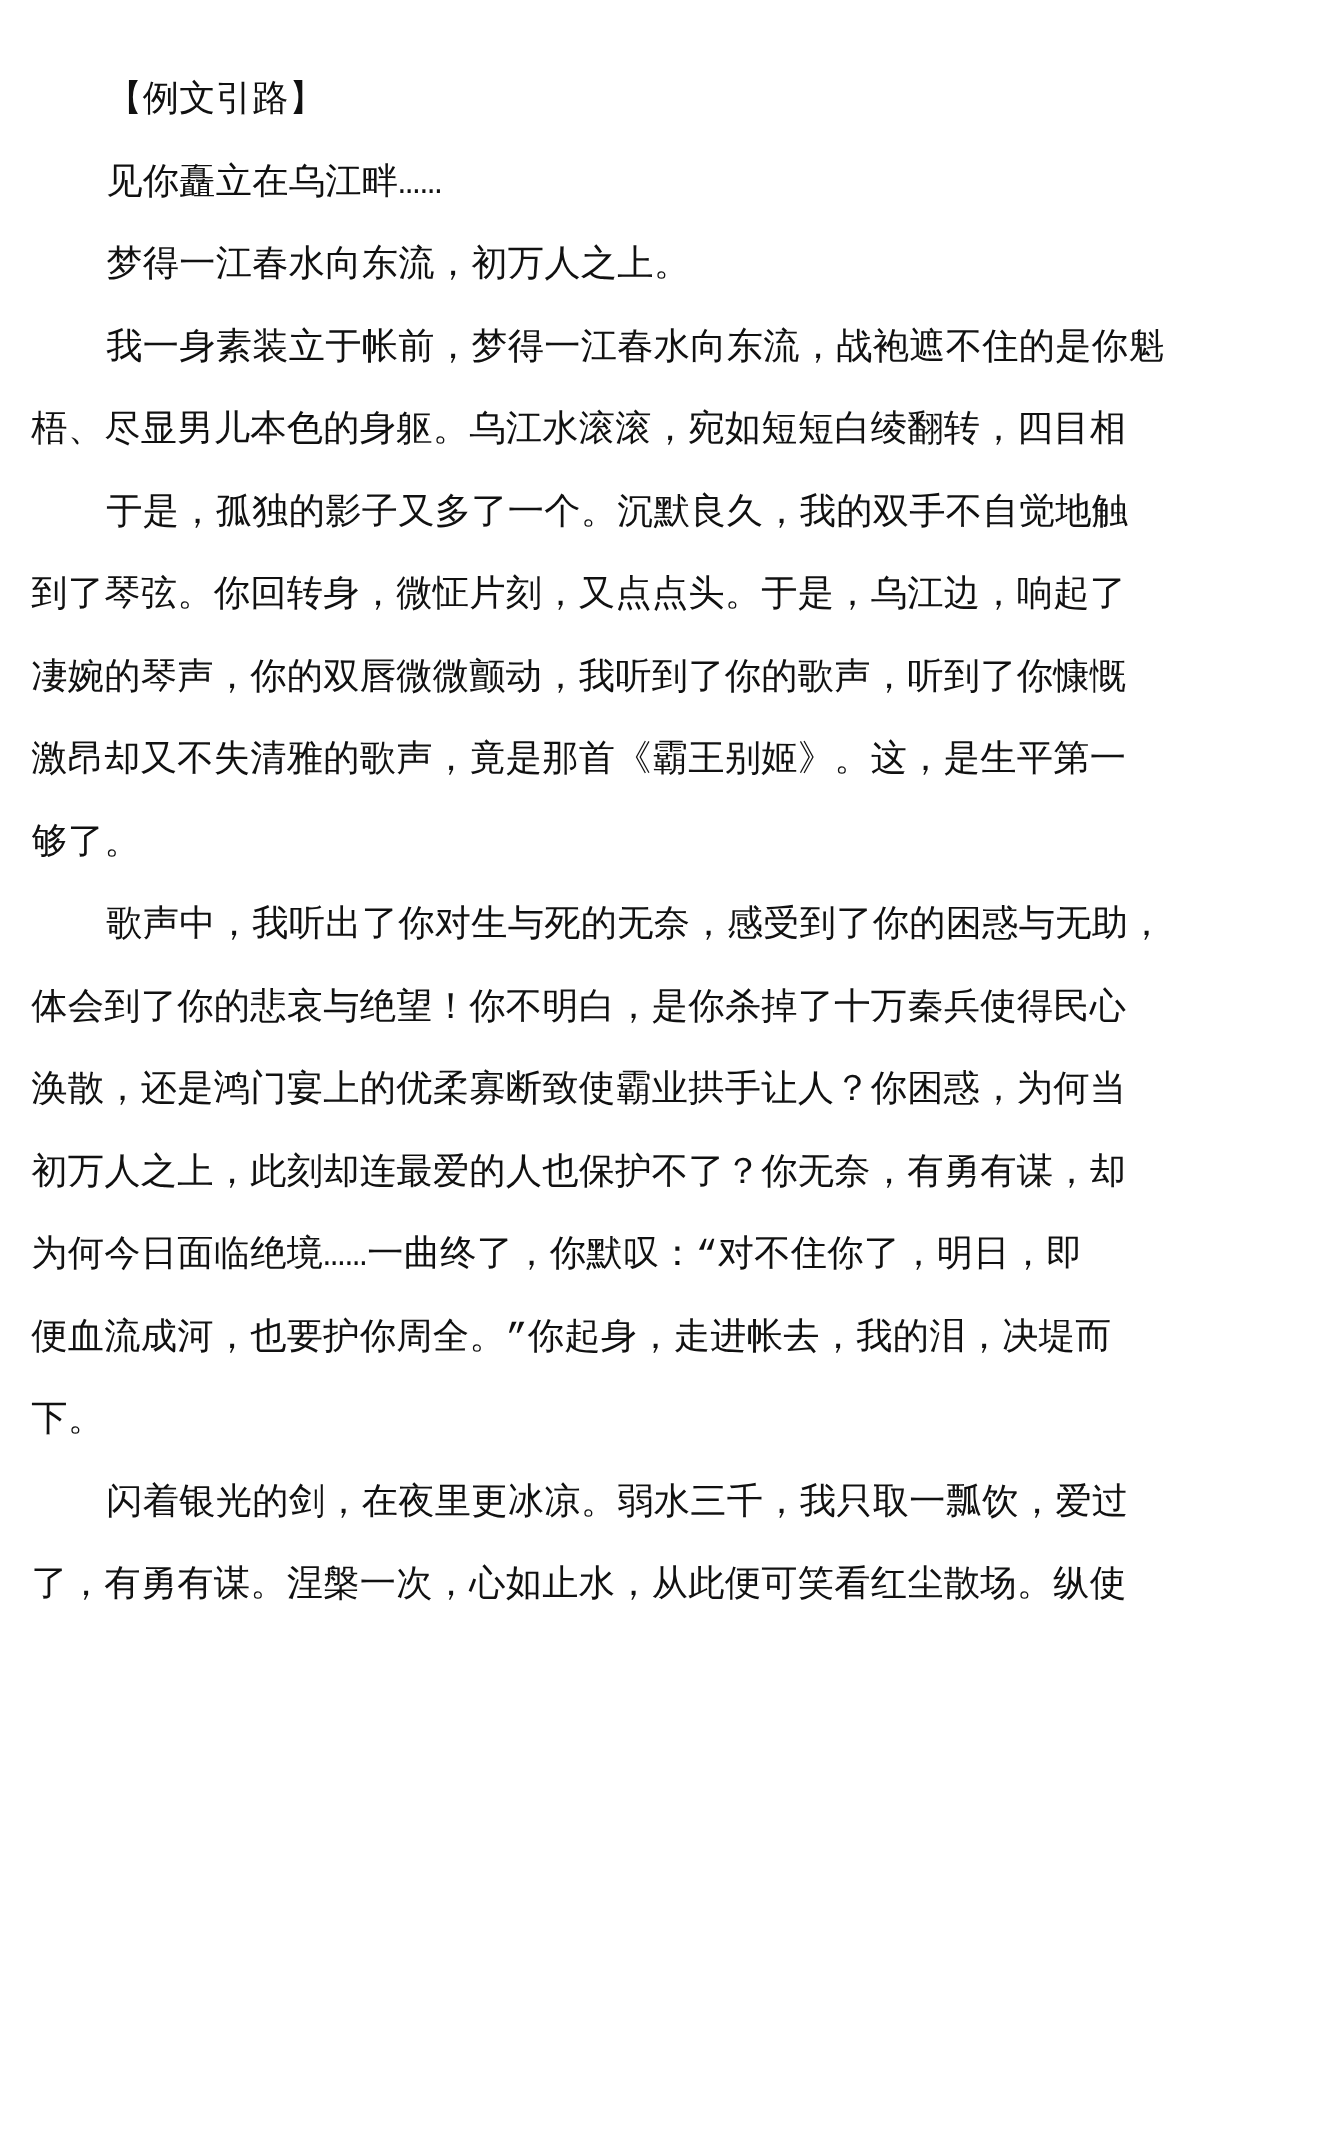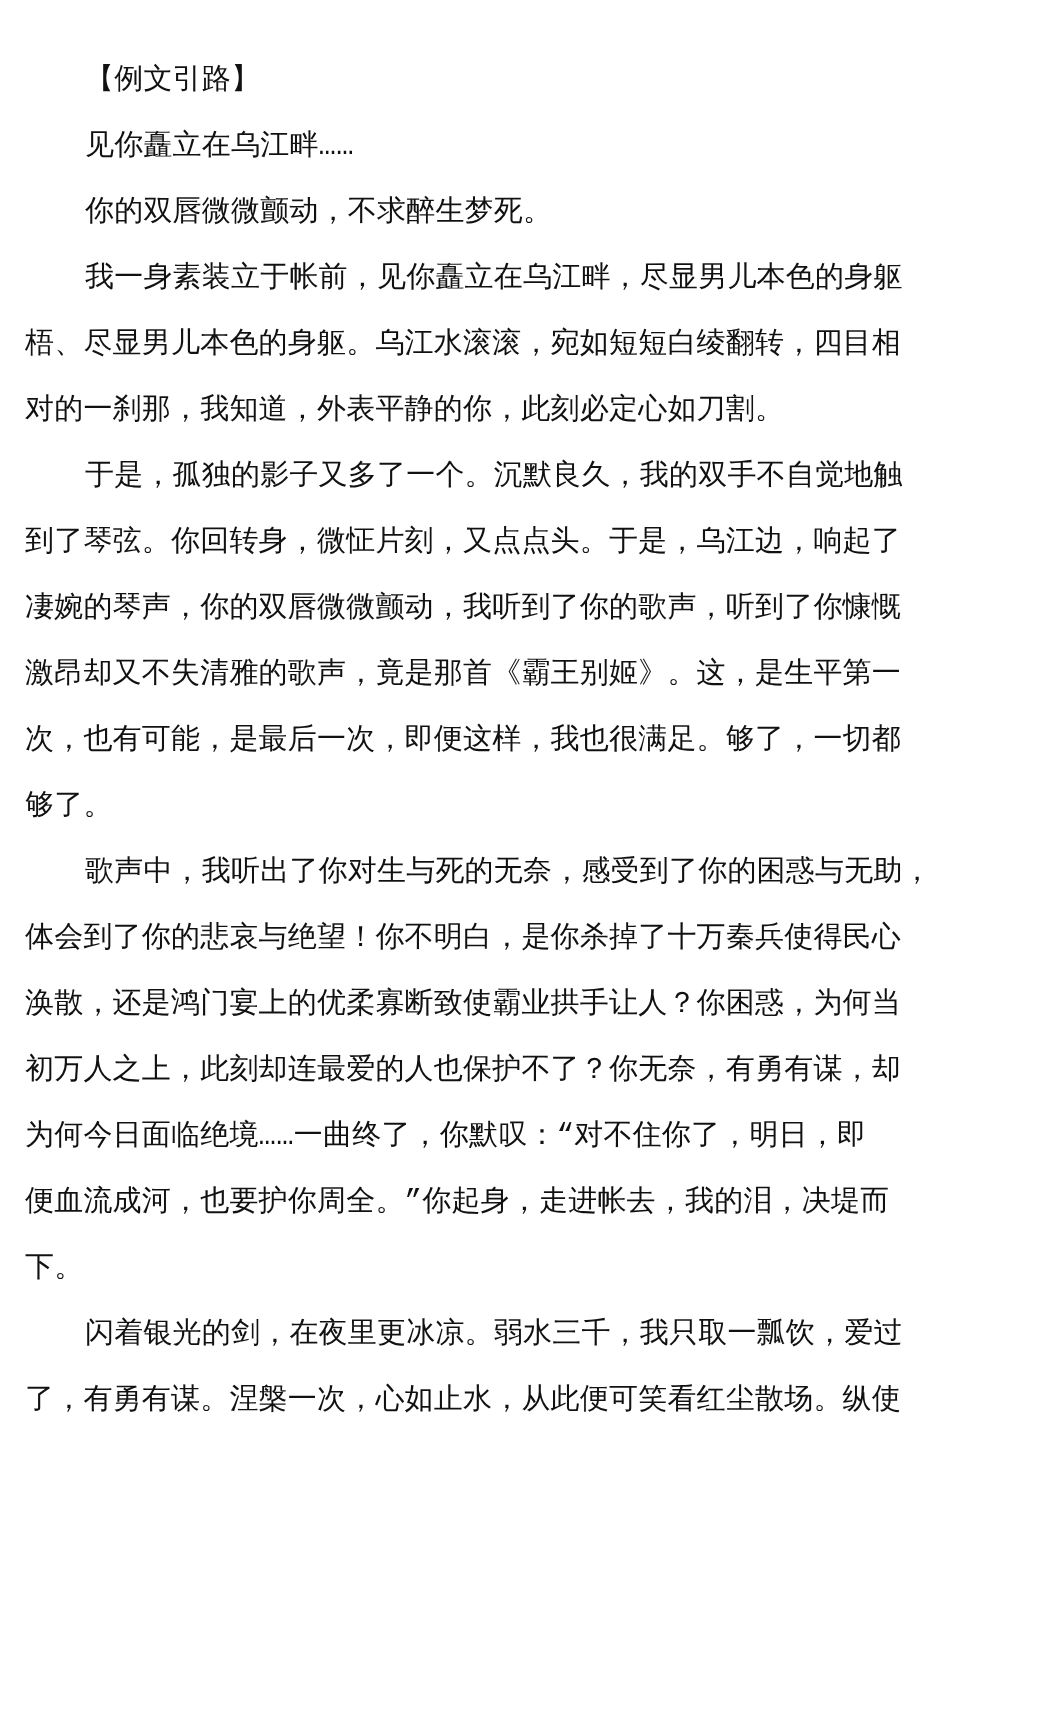--- a/index.html
+++ b/index.html
@@ -30,34 +30,32 @@
     font-family: Liberation Mono, monospace;
   }
   .indent { padding-left: 60px; }
 </style>
 </head>
 <body>
 
 <div class="page">
   <div class="line indent">【例文引路】</div>
   <div class="line indent">见你矗立在乌江畔……</div>
-  <div class="line indent">你的双唇微微颤动，不求醉生梦死。</div>
+  <div class="line indent">梦得一江春水向东流，初万人之上。</div>
 
   <div>
-    <div class="line indent">我一身素装立于帐前，见你矗立在乌江畔，尽显男儿本色的身躯</div>
+    <div class="line indent">我一身素装立于帐前，梦得一江春水向东流，战袍遮不住的是你魁</div>
     <div class="line">梧、尽显男儿本色的身躯。乌江水滚滚，宛如短短白绫翻转，四目相</div>
-    <div class="line">对的一刹那，我知道，外表平静的你，此刻必定心如刀割。</div>
   </div>
 
   <div>
     <div class="line indent">于是，孤独的影子又多了一个。沉默良久，我的双手不自觉地触</div>
     <div class="line">到了琴弦。你回转身，微怔片刻，又点点头。于是，乌江边，响起了</div>
     <div class="line">凄婉的琴声，你的双唇微微颤动，我听到了你的歌声，听到了你慷慨</div>
     <div class="line">激昂却又不失清雅的歌声，竟是那首《霸王别姬》。这，是生平第一</div>
-    <div class="line">次，也有可能，是最后一次，即便这样，我也很满足。够了，一切都</div>
     <div class="line">够了。</div>
   </div>
 
   <div>
     <div class="line indent">歌声中，我听出了你对生与死的无奈，感受到了你的困惑与无助，</div>
     <div class="line">体会到了你的悲哀与绝望！你不明白，是你杀掉了十万秦兵使得民心</div>
     <div class="line">涣散，还是鸿门宴上的优柔寡断致使霸业拱手让人？你困惑，为何当</div>
     <div class="line">初万人之上，此刻却连最爱的人也保护不了？你无奈，有勇有谋，却</div>
     <div class="line">为何今日面临绝境……一曲终了，你默叹：“对不住你了，明日，即</div>
     <div class="line">便血流成河，也要护你周全。”你起身，走进帐去，我的泪，决堤而</div>

